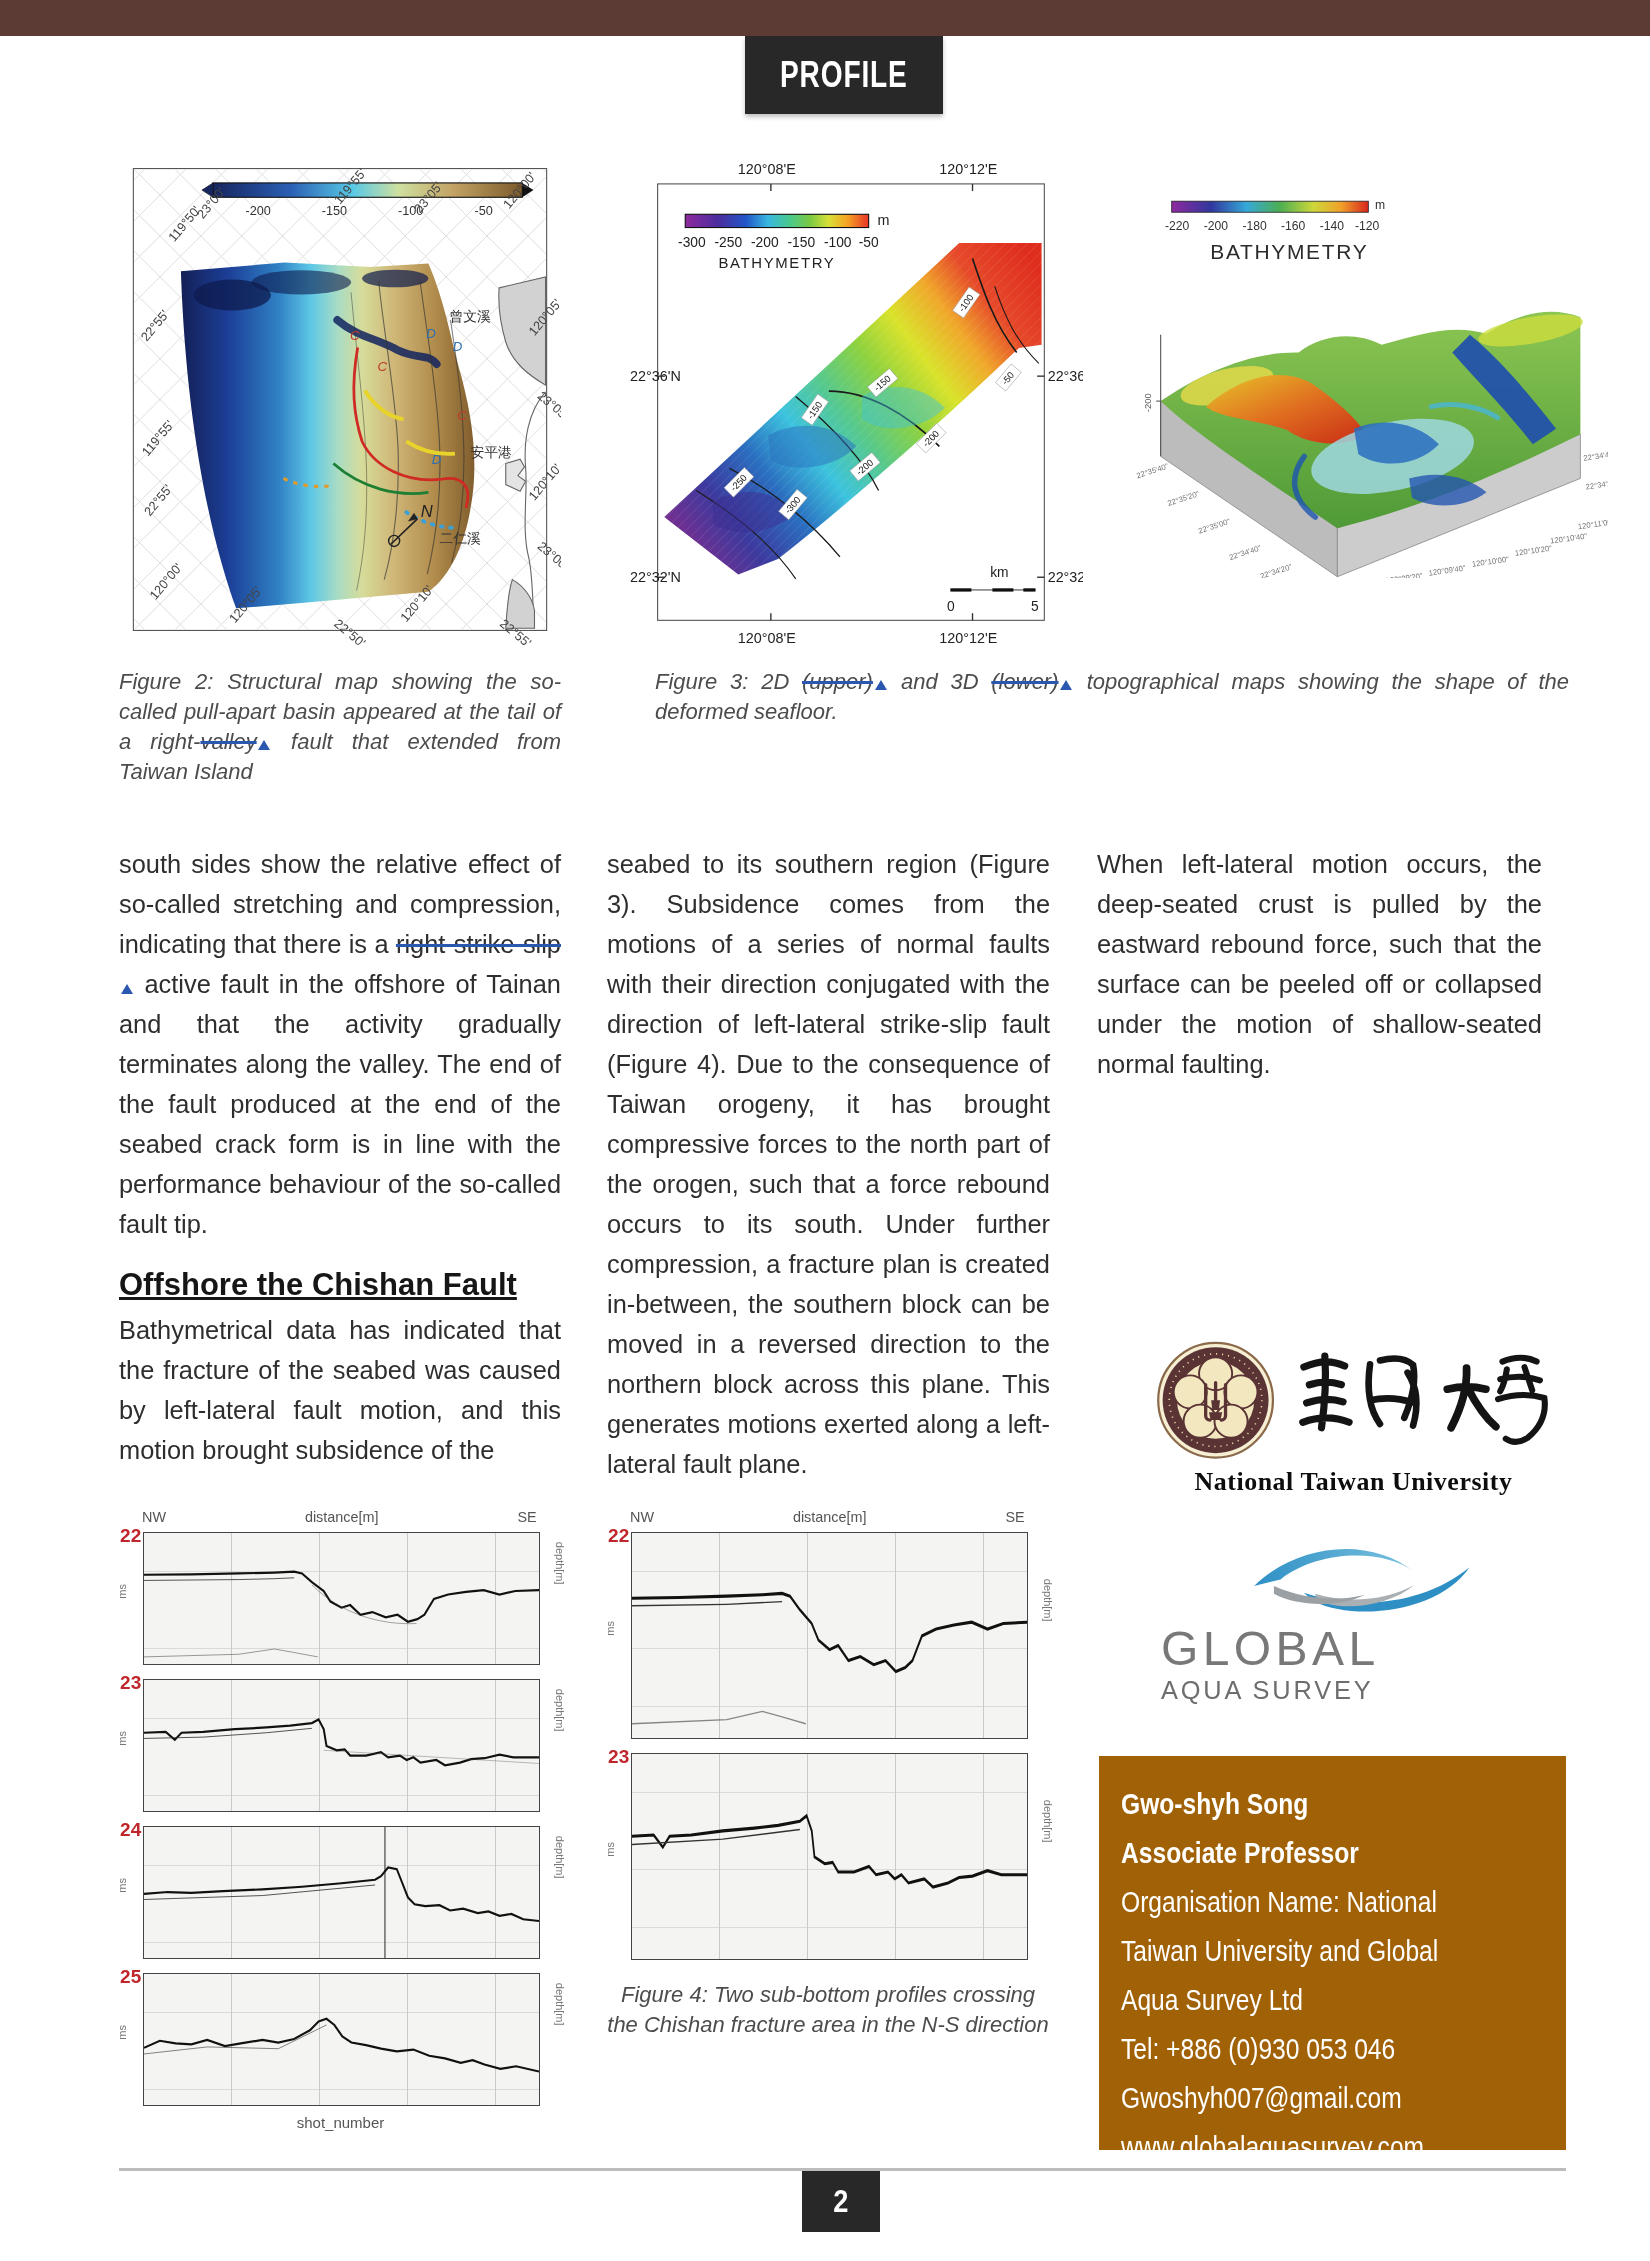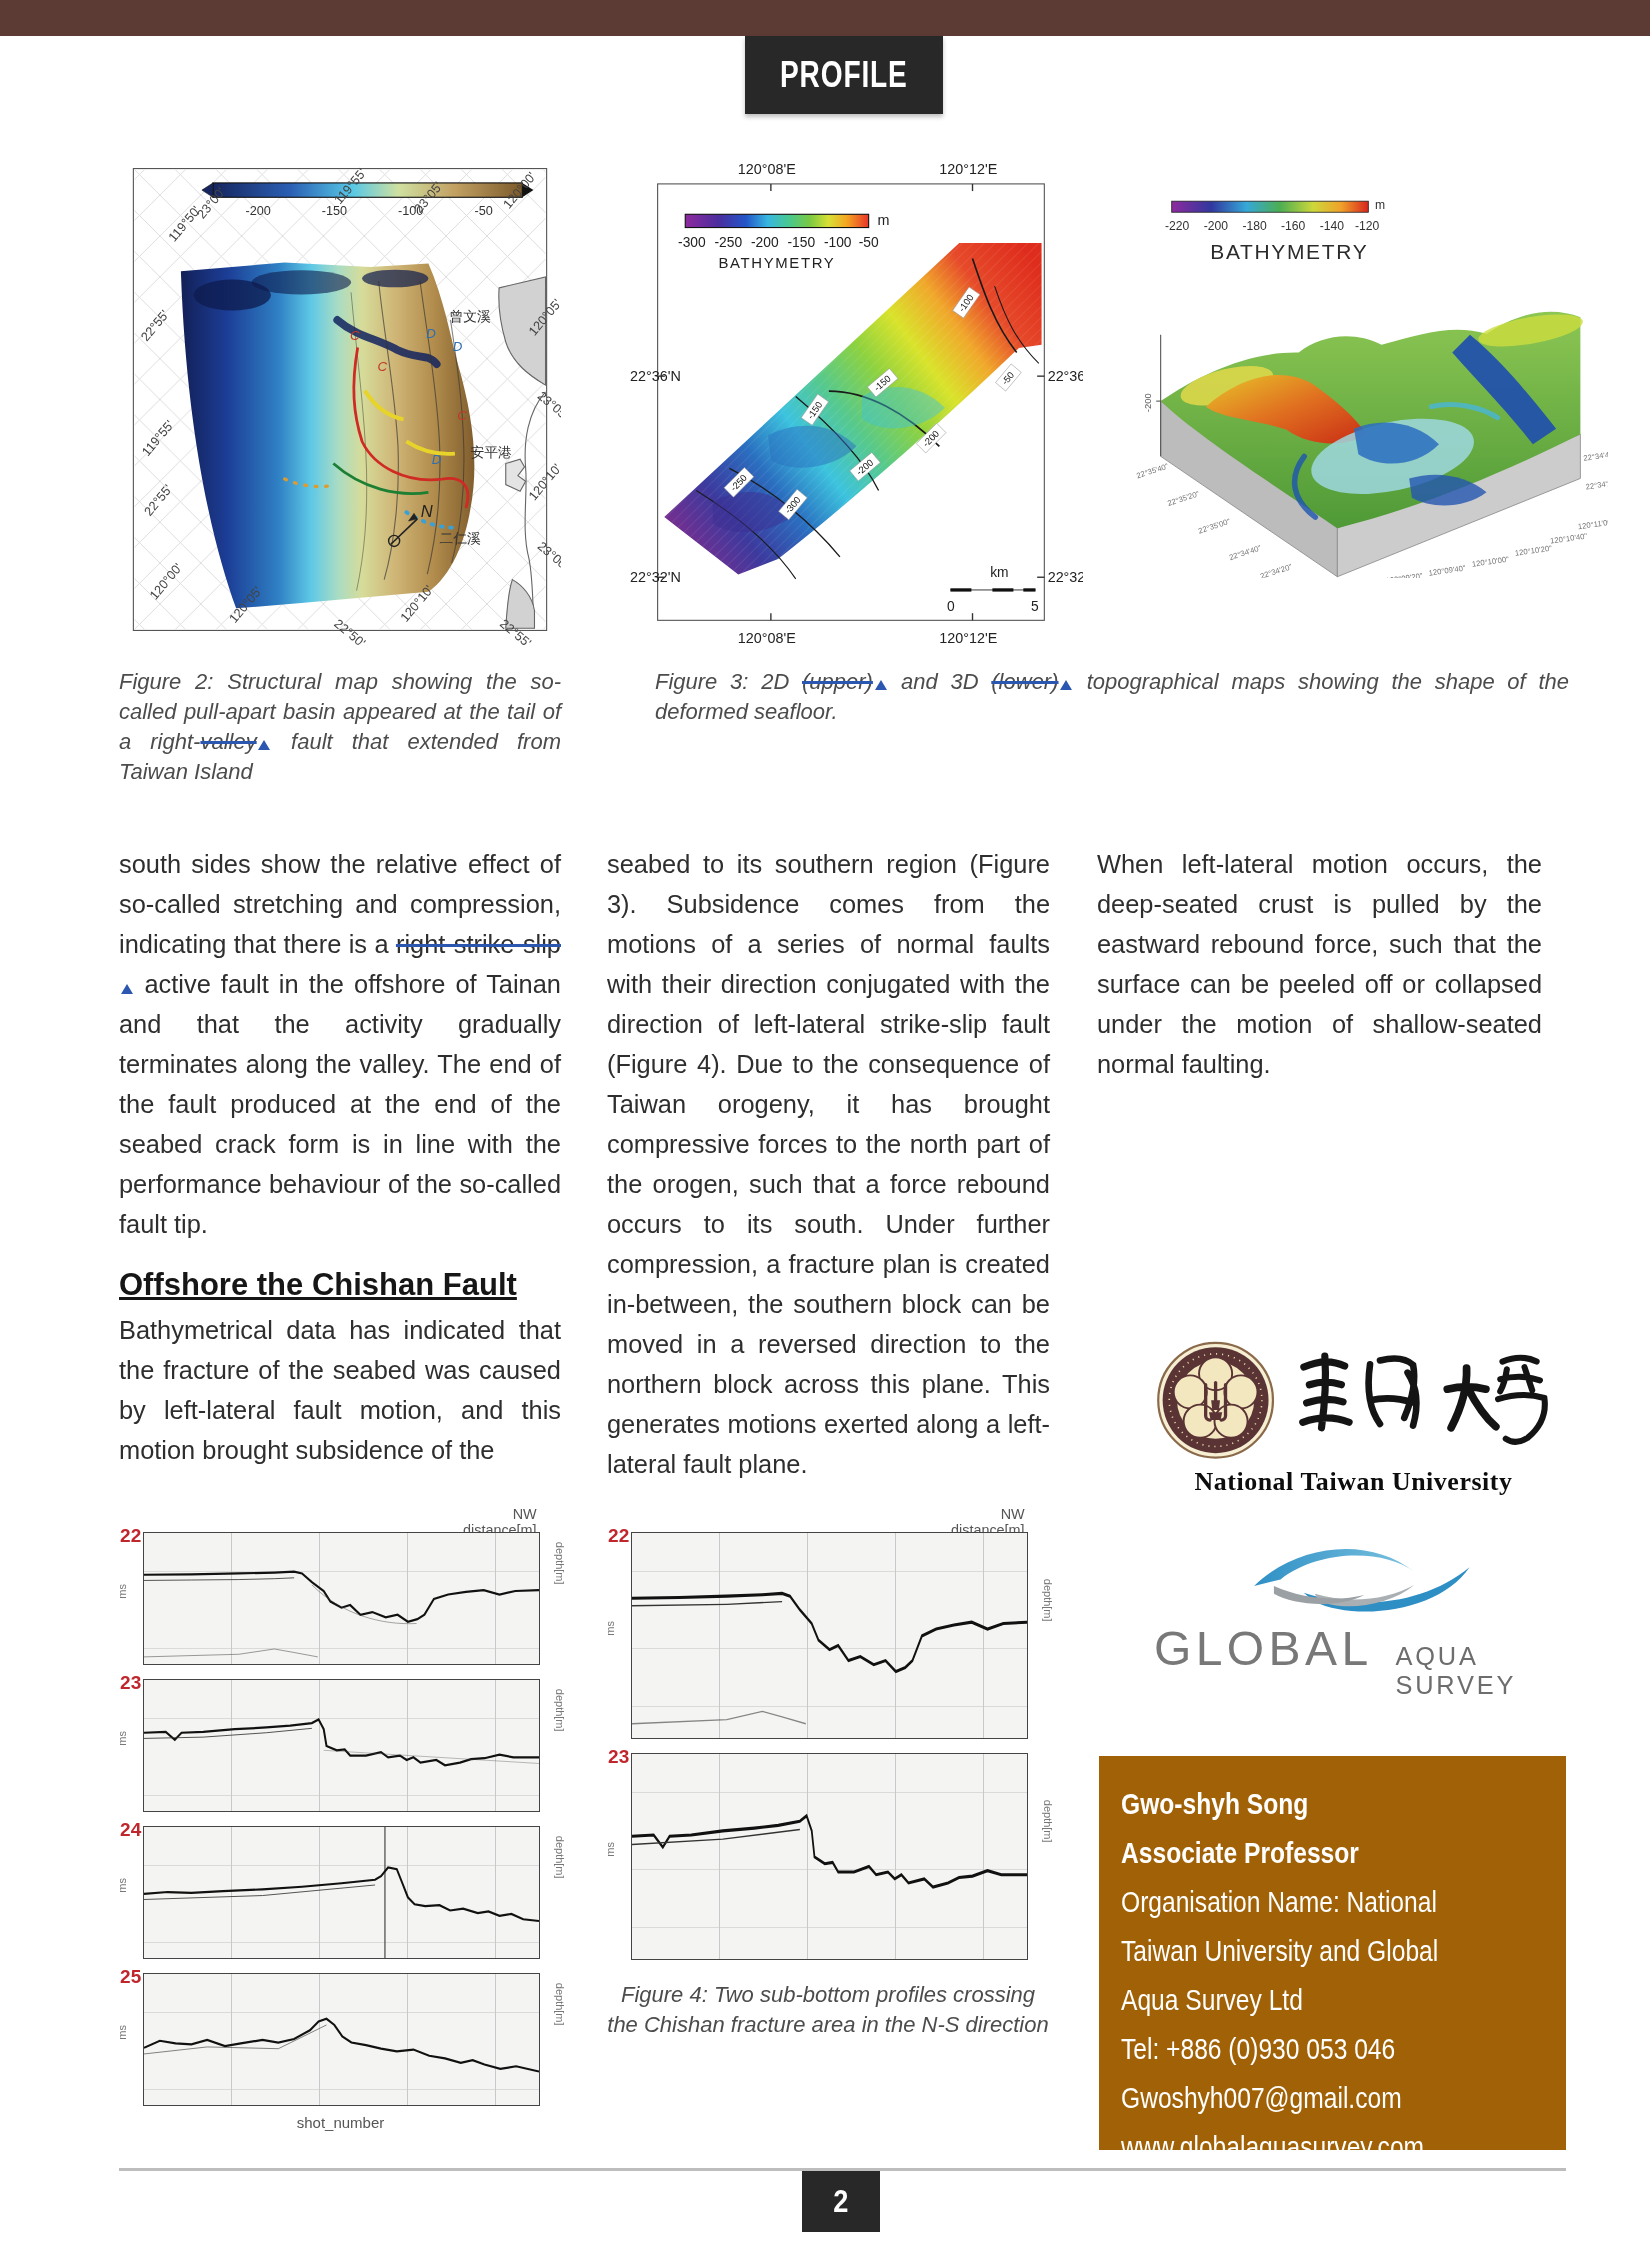--- a/index.html
+++ b/index.html
@@ -28,21 +28,21 @@
   .gas-global{font-size:48px;color:#787878;letter-spacing:4.4px;font-weight:400;}
   .gas-aqua{font-size:25.4px;color:#6d6d6d;letter-spacing:2.8px;margin-left:23px;font-weight:400;}
 
   
   .contact{background:#a16207;color:#fff;padding:23px 22px;box-sizing:border-box;}
   .contact .ln{font-size:30px;line-height:49px;transform:scaleX(.82);transform-origin:left center;white-space:normal;font-weight:400;}
   .contact .ln.b{font-weight:bold;}
 
   
   .sbgroup{display:flex;flex-direction:column;}
-  .sb-head{display:flex;justify-content:space-between;font-size:14.4px;color:#555;height:19px;align-items:flex-end;padding:0 25.4px 1.1px 23px;flex-direction:column;}
+  .sb-head{display:flex;justify-content:space-between;font-size:14.4px;color:#555;height:19px;align-items:flex-end;padding:0 25.4px 1.1px 23px;}
   .sb-foot{font-size:15px;color:#555;text-align:center;height:19px;}
   .sb-panel{position:relative;flex:0 0 auto;}
   .sb-plot{position:absolute;left:24px;right:22px;top:5.5px;bottom:7.7px;border:1.1px solid #444;
     background:
       repeating-linear-gradient(to right, transparent 0 87px, #c9c9c9 87px 88px),
       repeating-linear-gradient(to bottom, transparent 0 19px, #dadada 19px 19.3px),
       #f4f4f2;}
   .sb-plot svg{position:absolute;left:0;top:0;width:100%;height:100%;}
   .sb-label{position:absolute;left:1.1px;top:-1.1px;color:#c0272d;font-size:19px;font-weight:bold;z-index:3;}
   .sb-ms{position:absolute;left:3.3px;top:50%;transform:rotate(-90deg) translateX(50%);transform-origin:left center;font-size:11px;color:#777;}
@@ -443,21 +443,21 @@
       <linearGradient id="gw" x1="0" y1="0" x2="1" y2="0">
         <stop offset="0" stop-color="#2e8fc5"></stop>
           <stop offset="1" stop-color="#7cc3e0"></stop>
       </linearGradient>
     </defs>
     <path d="M210,96 C290,18 420,6 500,70 C446,30 330,28 258,84 Z" fill="url(#gw)"></path>
     <path d="M300,108 C400,142 520,128 600,62 C548,140 400,162 318,124 Z" fill="#2e8fc5"></path>
     <path d="M320,110 C380,128 450,122 500,94 C452,134 368,142 326,122 Z" fill="#a9afb3"></path>
     <path d="M246,96 C300,120 360,124 410,112 C356,138 282,130 246,110 Z" fill="#9aa0a4"></path>
   </svg>
-  <div class="gas-row" style="position:absolute;left:16px;top:88px;width:431px;">
+  <div class="gas-row" style="position:absolute;left:0;top:88px;width:431px;flex-direction:column;">
     <span class="gas-global">GLOBAL</span>
     <span class="gas-aqua">AQUA SURVEY</span>
   </div>
 </div>
 
 <div class="abs sbgroup" style="left:119px;top:1506px;width:443px;height:645px;">
   <div class="sb-head">
     <span>NW</span>
     <span>distance[m]</span>
     <span>SE</span>

